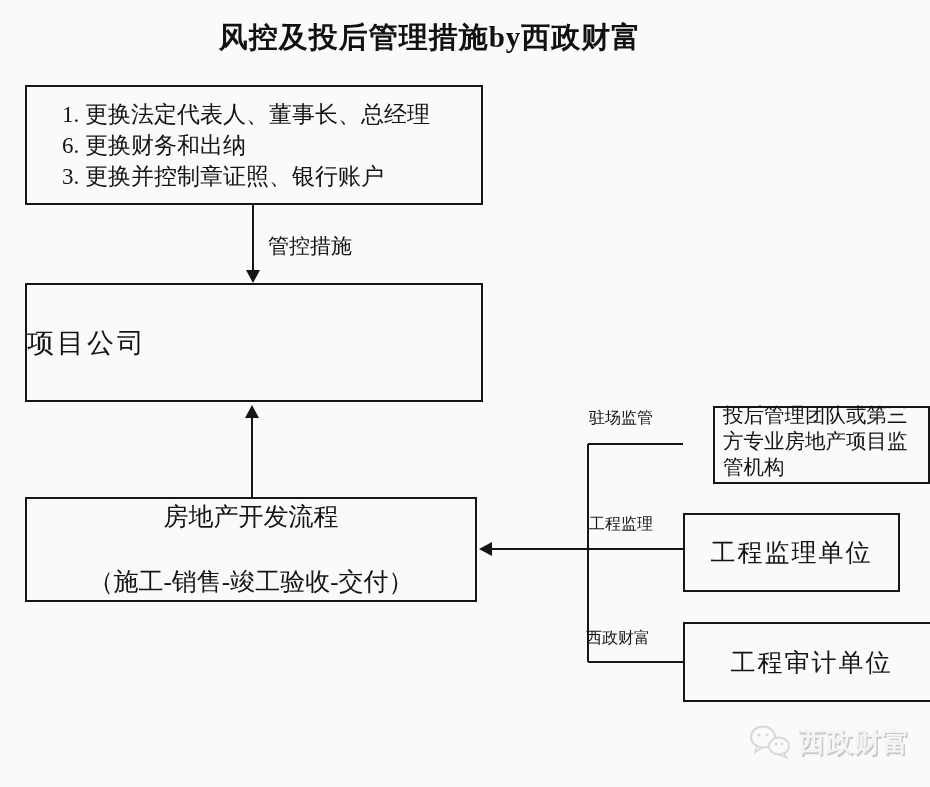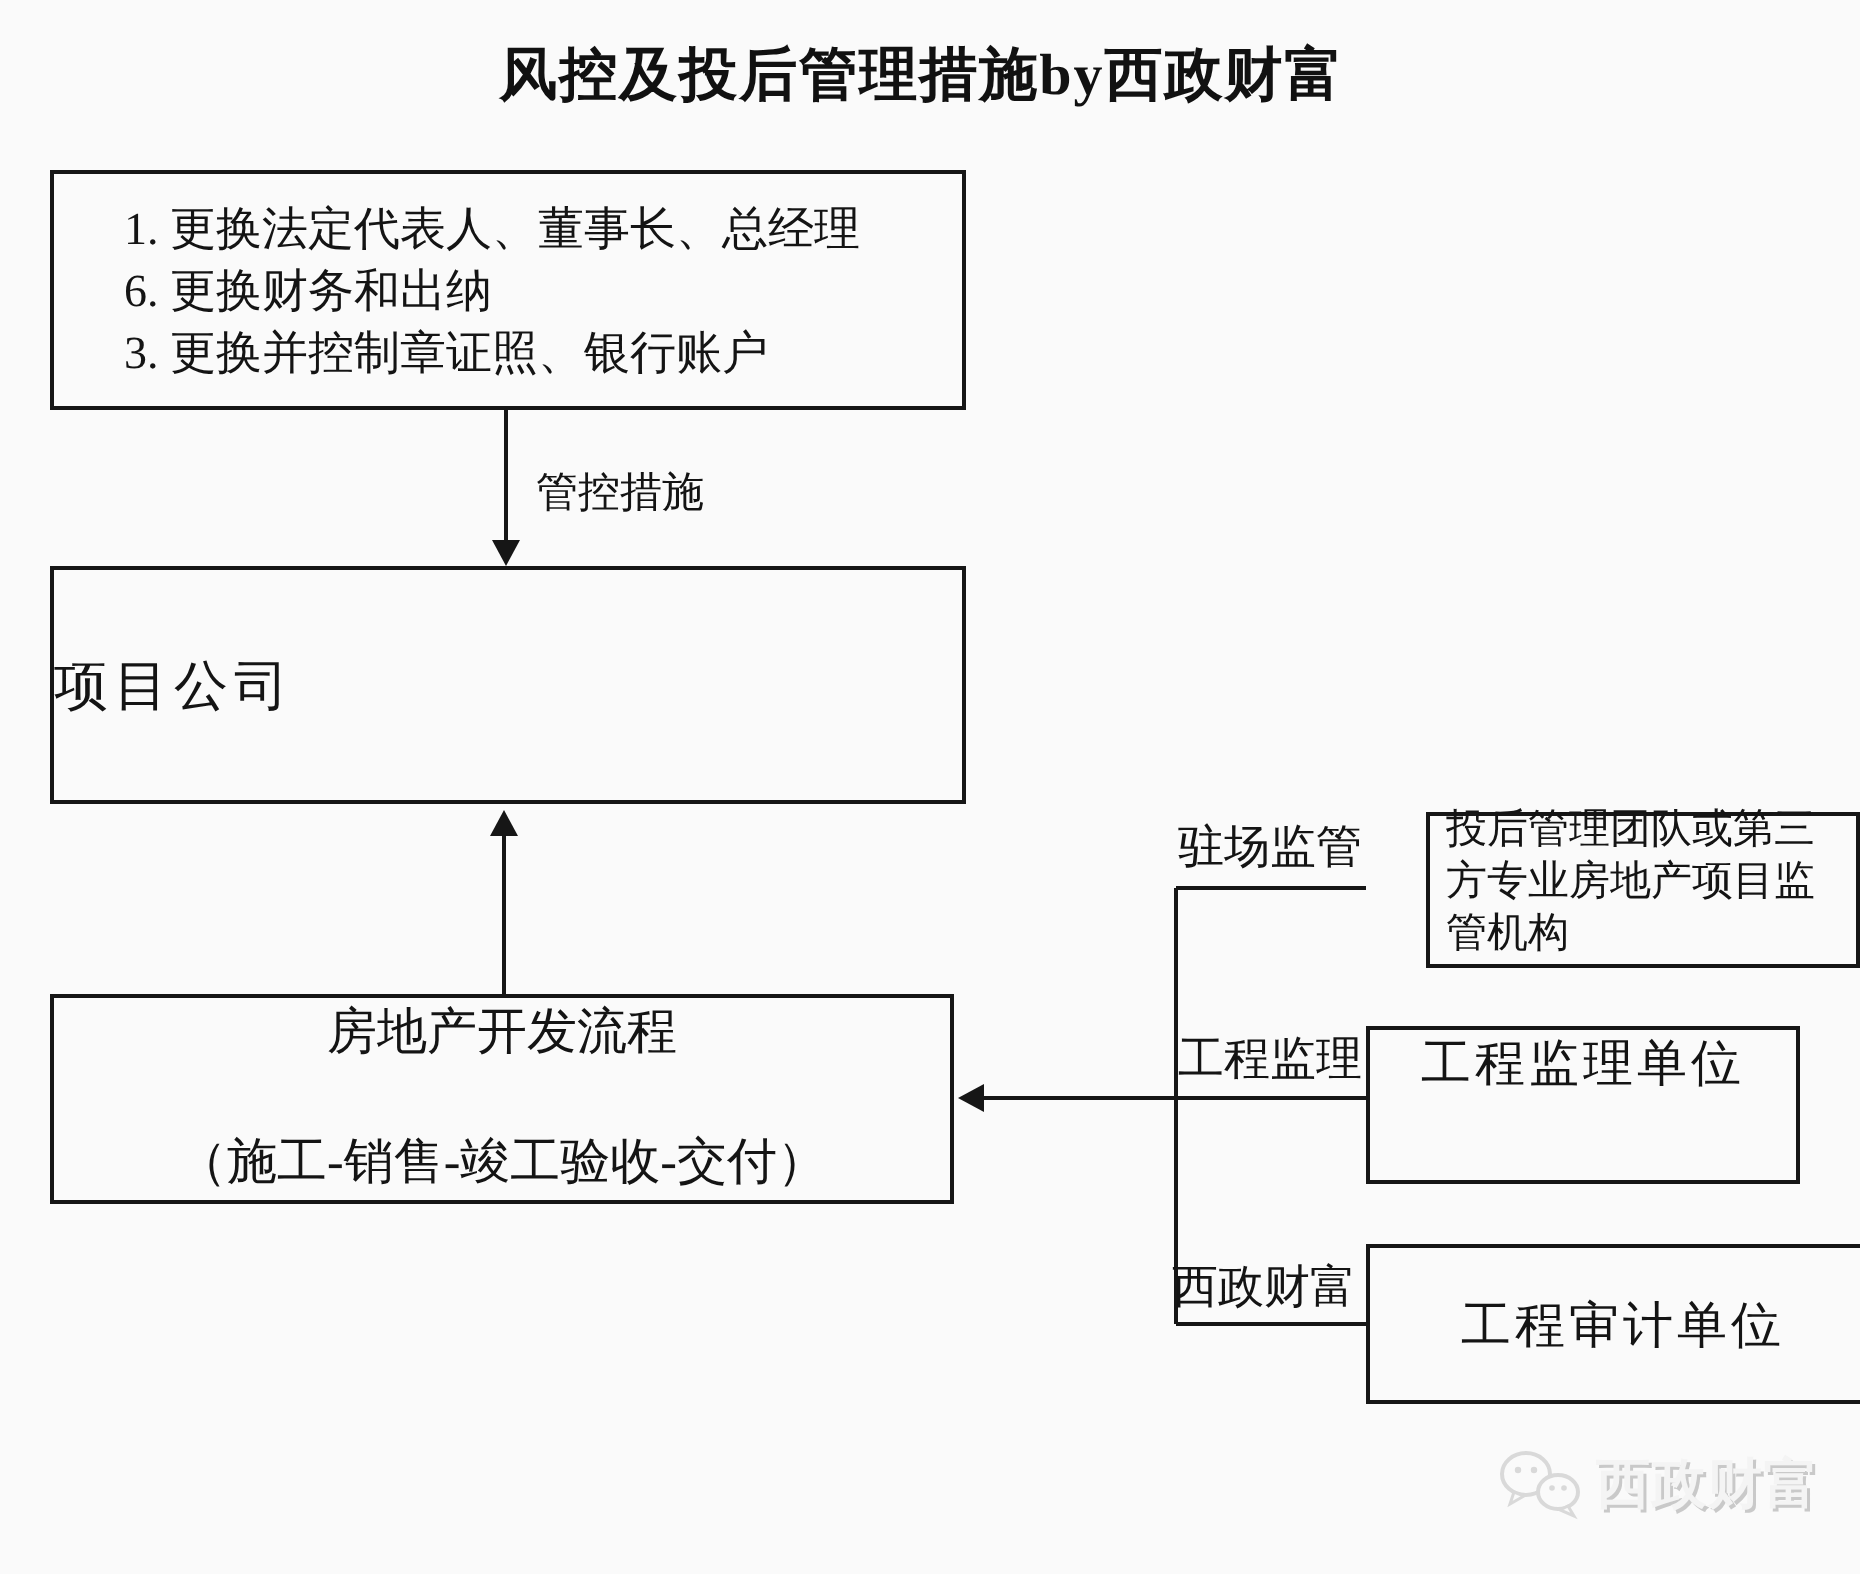--- a/index.html
+++ b/index.html
@@ -9,21 +9,21 @@
     font-family: "Liberation Serif", "DejaVu Serif", serif;
   }
   #canvas {
     position: relative;
     width: 930px;
     height: 787px;
     background: #fafafa;
     overflow: hidden;
     color: #141414;
   }
-  .abs { position: absolute; margin-left: 31px; }
+  .abs { position: absolute; }
   #title {
     left: 0;
     top: 18px;
     width: 860px;
     text-align: center;
     font-size: 29px;
     font-weight: bold;
     letter-spacing: 1px;
     color: #111;
   }
@@ -50,31 +50,31 @@
     font-size: 25px; line-height: 36px;
   }
   #box-supervision-team {
     left: 713px; top: 406px; width: 217px; height: 78px;
     display: flex; align-items: flex-end;
     padding: 2px 8px;
     font-size: 20.5px; line-height: 26px;
   }
   #box-engineering-supervision-unit {
     left: 683px; top: 513px; width: 217px; height: 79px;
-    display: flex; justify-content: center;
+    display: flex; align-items: center; justify-content: center;
     font-size: 25px; letter-spacing: 2px;
   }
   #box-engineering-audit-unit {
     left: 683px; top: 622px; width: 257px; height: 80px;
     display: flex; align-items: center; justify-content: center;
     font-size: 25px; letter-spacing: 2px;
   }
   .edge-label {
     position: absolute;
-    font-size: 23px;
+    font-size: 16px;
     color: #141414;
     white-space: nowrap;
   }
   #label-control-measures { left: 268px; top: 232px; font-size: 21px; }
   #label-onsite-supervision { left: 589px; top: 408px; }
   #label-engineering-supervision { left: 589px; top: 514px; }
   #label-tracking-audit { left: 586px; top: 628px; }
   #connector-layer {
     position: absolute;
     left: 0; top: 0;

